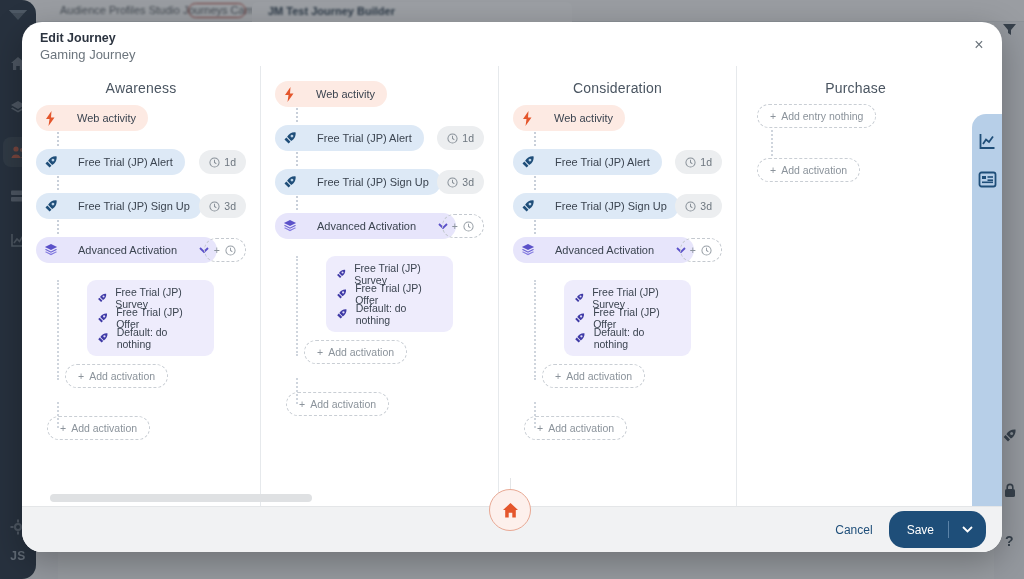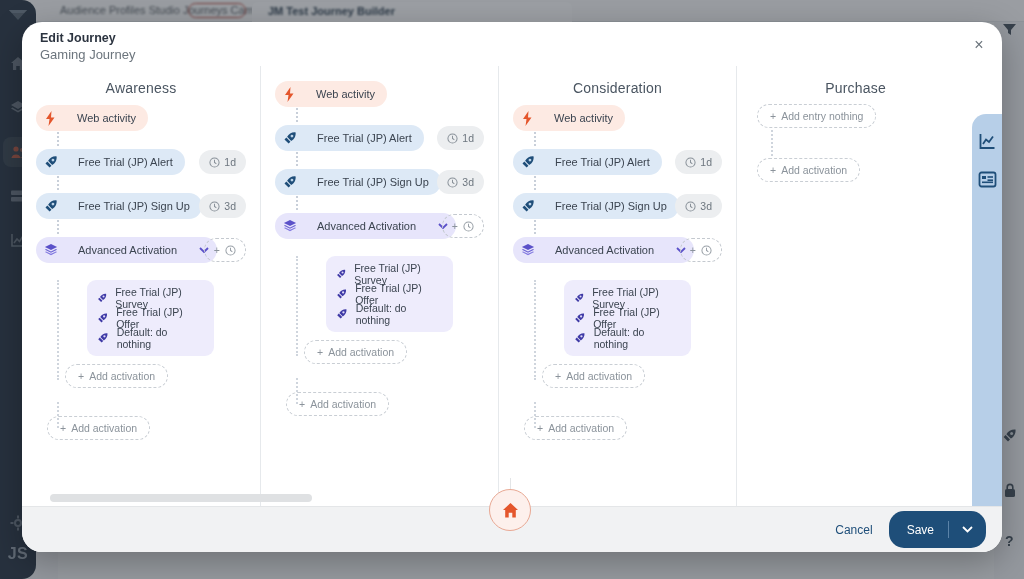--- a/index.html
+++ b/index.html
@@ -47,21 +47,21 @@
   }
   .sidenav-logo { margin-bottom: 16px; opacity: .85; }
   .sidenav-item {
     width: 30px; height: 30px; margin: 7px 0;
     display: flex; align-items: center; justify-content: center;
     border-radius: 8px; opacity: .65;
   }
   .sidenav-item.active { background: #33404e; opacity: 1; }
   .sidenav-spacer { flex: 1 1 auto; }
   .sidenav-avatar {
-    font-size: 16px; color: #8d98a4; font-weight: bold;
+    font-size: 12px; color: #8d98a4; font-weight: bold;
     margin-bottom: 16px; letter-spacing: .5px;
   }
 
   
   .rightrail {
     position: absolute; right: 0; top: 0; width: 30px; height: 579px;
     display: flex; flex-direction: column; align-items: center;
     z-index: 2; background: rgba(140,146,152,0.0);
   }
   .rr-icon { position: absolute; right: 7px; opacity: .9; }

